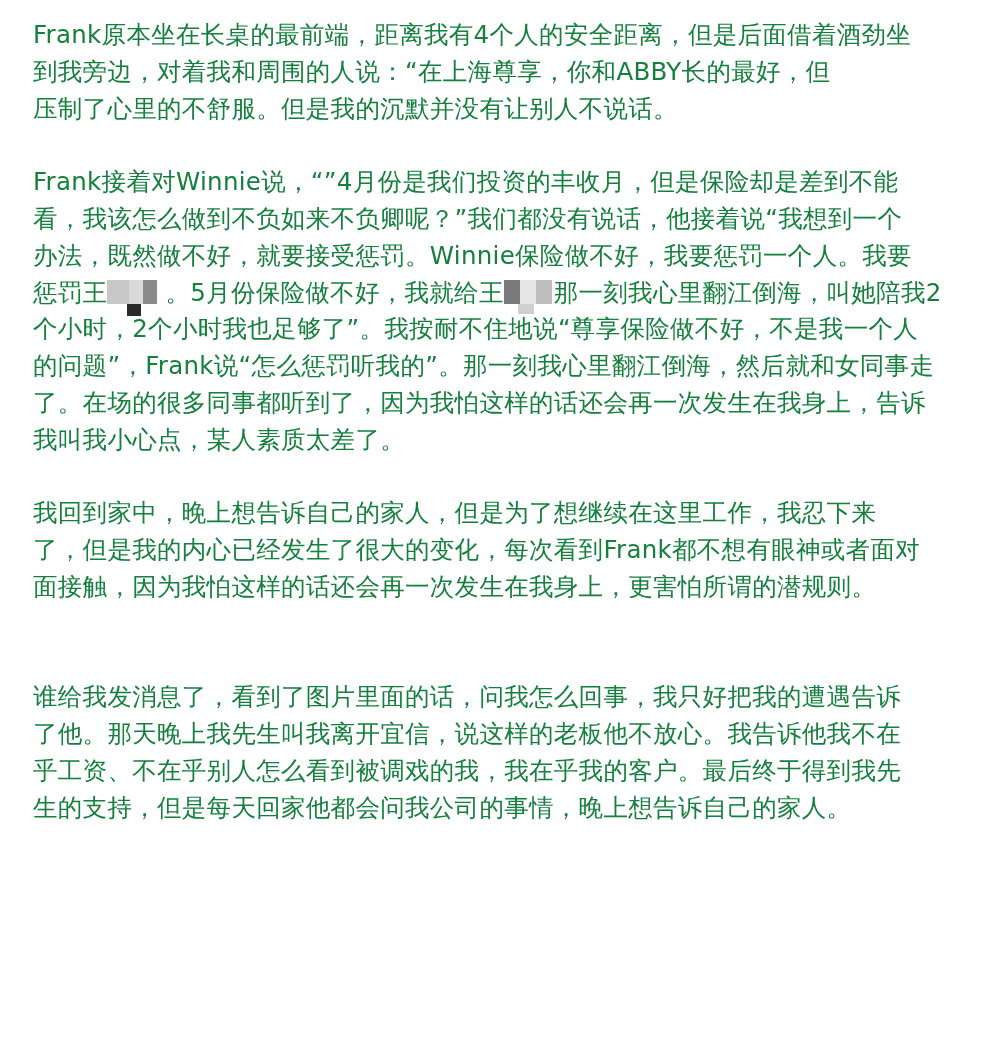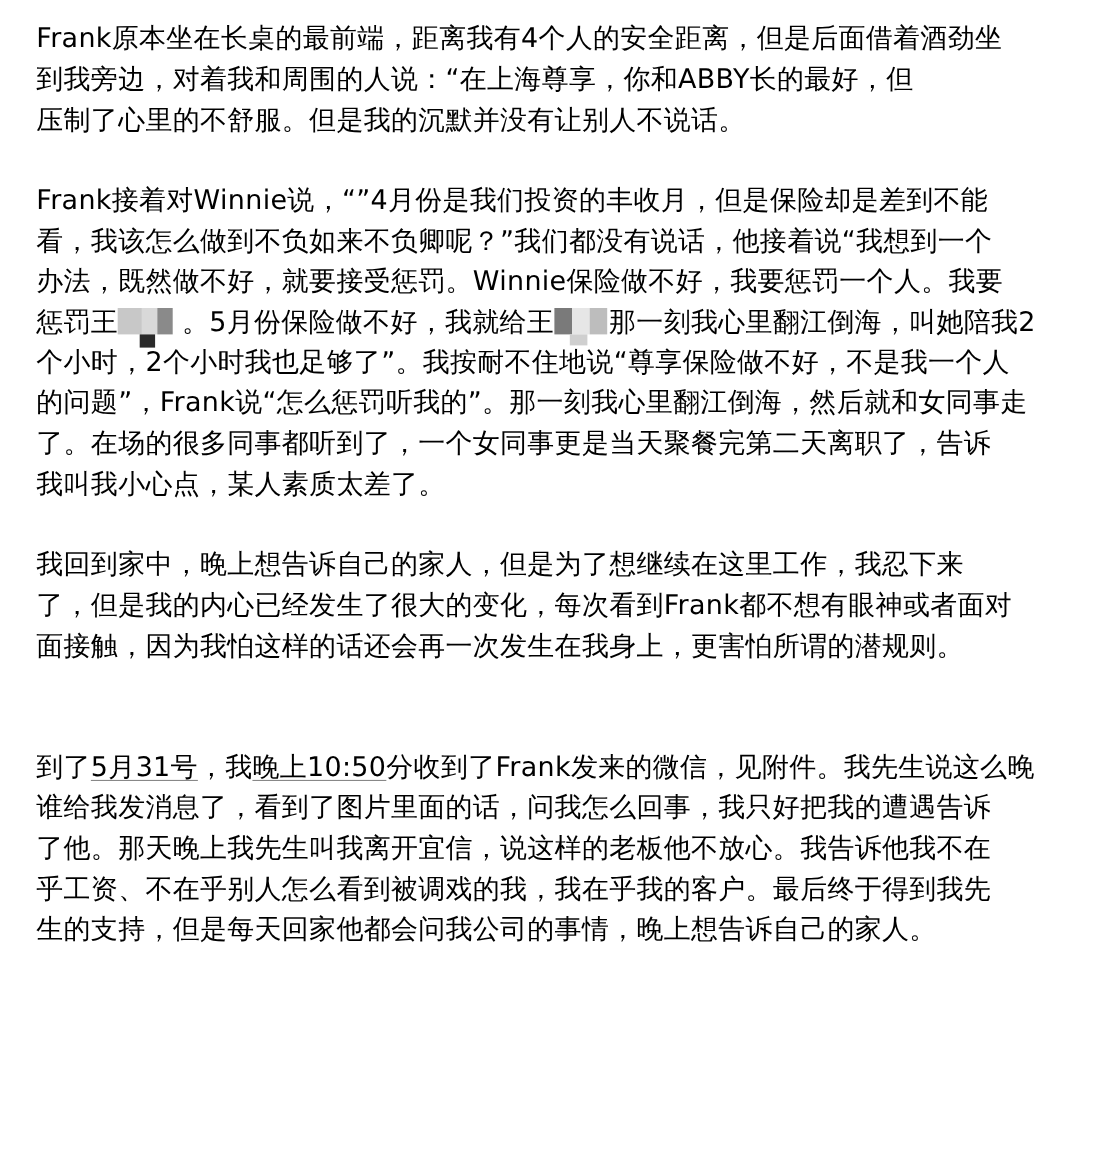--- a/index.html
+++ b/index.html
@@ -1,20 +1,20 @@
 <!DOCTYPE html>
 <html><head>
 <meta charset="utf-8">
 <style>
   html, body { margin: 0; padding: 0; background: #ffffff; }
   body { width: 996px; height: 1049px; overflow: hidden; position: relative; }
   .doc {
     position: absolute; left: 33px; top: 17px; width: 440px;
     font-family: "DejaVu Sans", "Liberation Sans", sans-serif;
-    font-size: 24.5px; color: #000000; letter-spacing: 0.3px;
+    font-size: 24.5px; color: #15803d; letter-spacing: 0.3px;
   }
   .line { height: 36.8px; line-height: 36.8px; white-space: nowrap; }
   .gap { height: 36.8px; }
   .redact { display: inline-block; position: relative; height: 24px; vertical-align: -3px; }
   .redact span { position: absolute; top: 0; height: 24px; }
   .ul { text-decoration: underline; text-decoration-color: #888; text-decoration-thickness: 1px; text-underline-offset: 4px; }
 </style>
 </head>
 <body>
 
@@ -39,37 +39,34 @@
         <span style="left:20px;top:24px;width:14px;height:12px;background:#2a2a2a;"></span>
       </span><span>。5月份保险做不好，我就给王</span><span class="redact" style="width:50px;">
         <span style="left:0;width:16px;background:#7a7a7a;"></span>
         <span style="left:16px;width:16px;background:#e6e6e6;"></span>
         <span style="left:32px;width:16px;background:#bdbdbd;"></span>
         <span style="left:14px;top:24px;width:16px;height:10px;background:#cfcfcf;"></span>
       </span><span>那一刻我心里翻江倒海，叫她陪我2</span>
     </div>
     <div class="line">个小时，2个小时我也足够了”。我按耐不住地说“尊享保险做不好，不是我一个人</div>
     <div class="line">的问题”，Frank说“怎么惩罚听我的”。那一刻我心里翻江倒海，然后就和女同事走</div>
-    <div class="line">了。在场的很多同事都听到了，一个女同事更是当天聚餐完第二天离职了，告诉</div>
+    <div class="line">了。在场的很多同事都听到了，因为我怕这样的话还会再一次发生在我身上，告诉</div>
     <div class="line">我叫我小心点，某人素质太差了。</div>
   </div>
   <div class="gap"></div>
 
   <div>
     <div class="line">我回到家中，晚上想告诉自己的家人，但是为了想继续在这里工作，我忍下来</div>
     <div class="line">了，但是我的内心已经发生了很大的变化，每次看到Frank都不想有眼神或者面对</div>
     <div class="line">面接触，因为我怕这样的话还会再一次发生在我身上，更害怕所谓的潜规则。</div>
   </div>
   <div class="gap"></div>
 
   <div class="gap"></div>
 
   <div>
-    <div class="line">
-      <span>到了</span><span class="ul">5月31号</span><span>，我</span><span class="ul">晚上10:50</span><span>分收到了Frank发来的微信，见附件。我先生说这么晚</span>
-    </div>
     <div class="line">谁给我发消息了，看到了图片里面的话，问我怎么回事，我只好把我的遭遇告诉</div>
     <div class="line">了他。那天晚上我先生叫我离开宜信，说这样的老板他不放心。我告诉他我不在</div>
     <div class="line">乎工资、不在乎别人怎么看到被调戏的我，我在乎我的客户。最后终于得到我先</div>
     <div class="line">生的支持，但是每天回家他都会问我公司的事情，晚上想告诉自己的家人。</div>
   </div>
 
 </div>
 
 </body></html>

